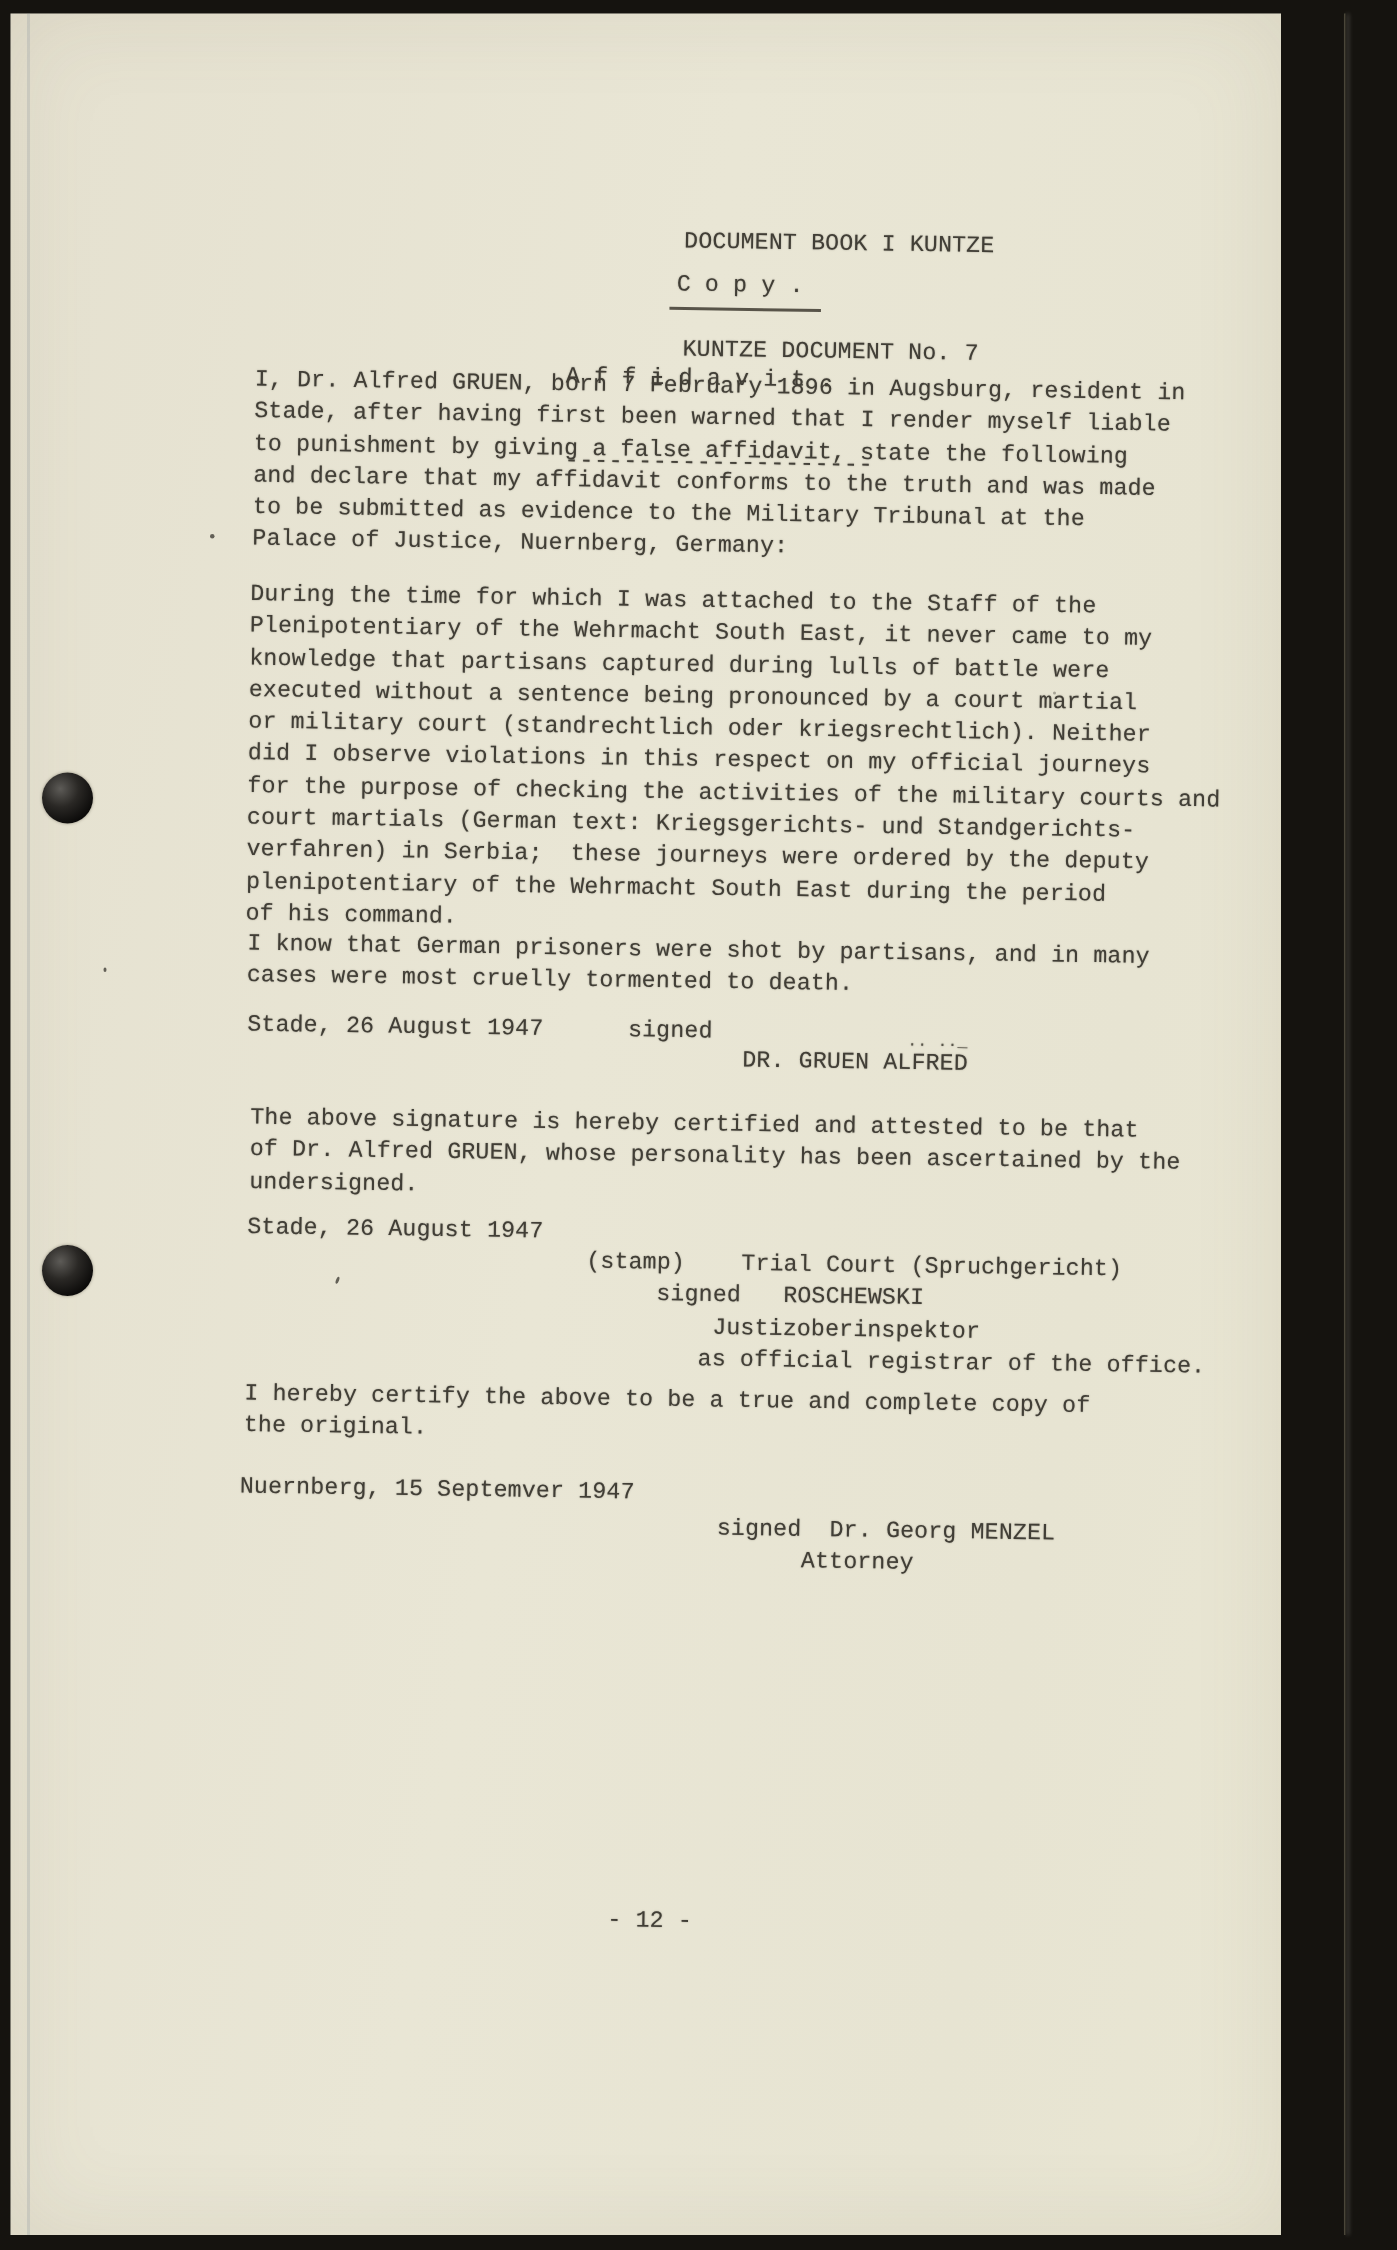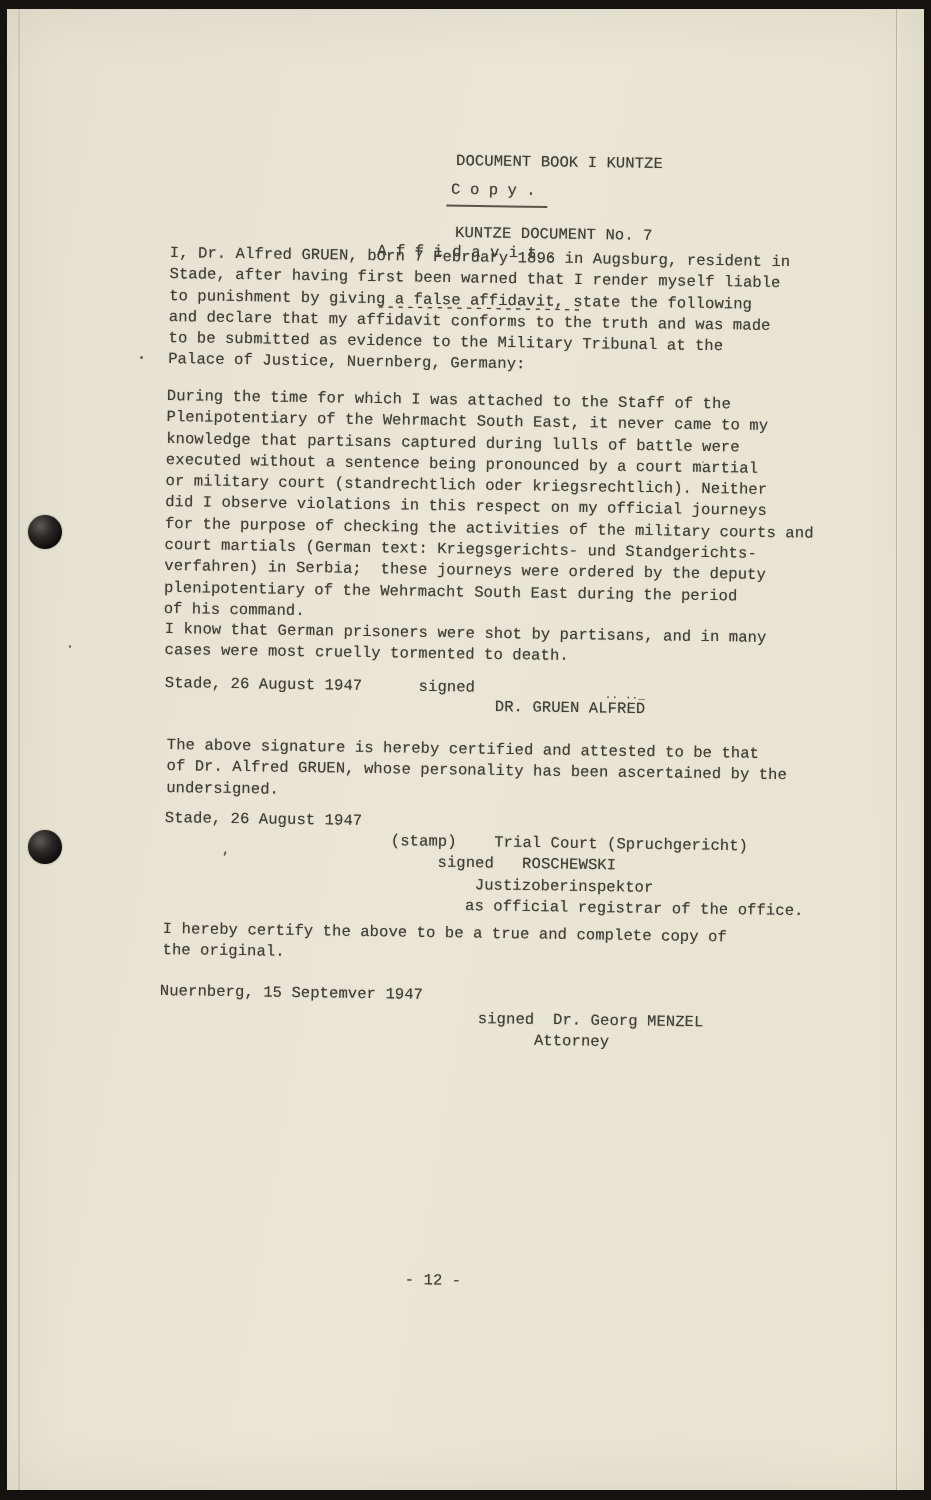--- a/index.html
+++ b/index.html
@@ -2,21 +2,21 @@
 <html><head>
 <meta charset="utf-8">
 <style>
   html,body{margin:0;padding:0;}
   body{
     width:931px;height:1500px;position:relative;overflow:hidden;
     background:#15130f;
     font-family:"Liberation Mono","DejaVu Sans Mono",monospace;
   }
   .paper{
-    position:absolute;left:7px;top:9px;width:917px;height:1481px;
+    position:absolute;left:7px;top:9px;width:847px;height:1481px;
     background:linear-gradient(100deg,#e5e1d0 0%,#e9e6d5 45%,#e7e4d2 78%,#e9e6d3 100%);
     box-shadow:inset 0 0 60px rgba(120,110,80,0.12);
   }
   .scanline-left{
     position:absolute;left:11px;top:0;width:2px;height:100%;
     background:rgba(125,138,148,0.22);
   }
   .pageedge-right{
     position:absolute;left:889px;top:0;width:1px;height:100%;
     background:rgba(140,132,108,0.45);

